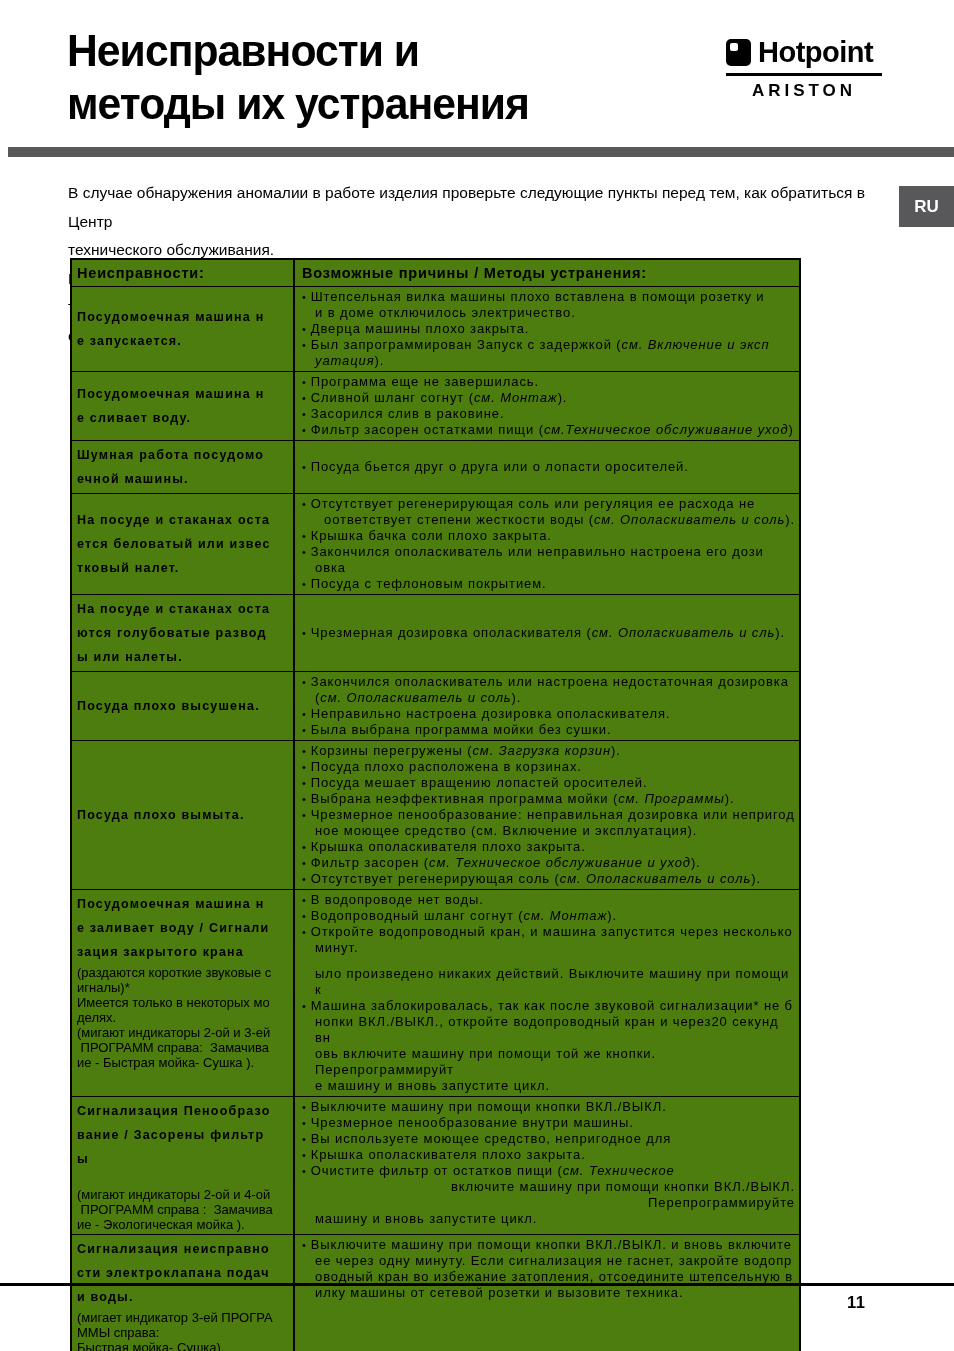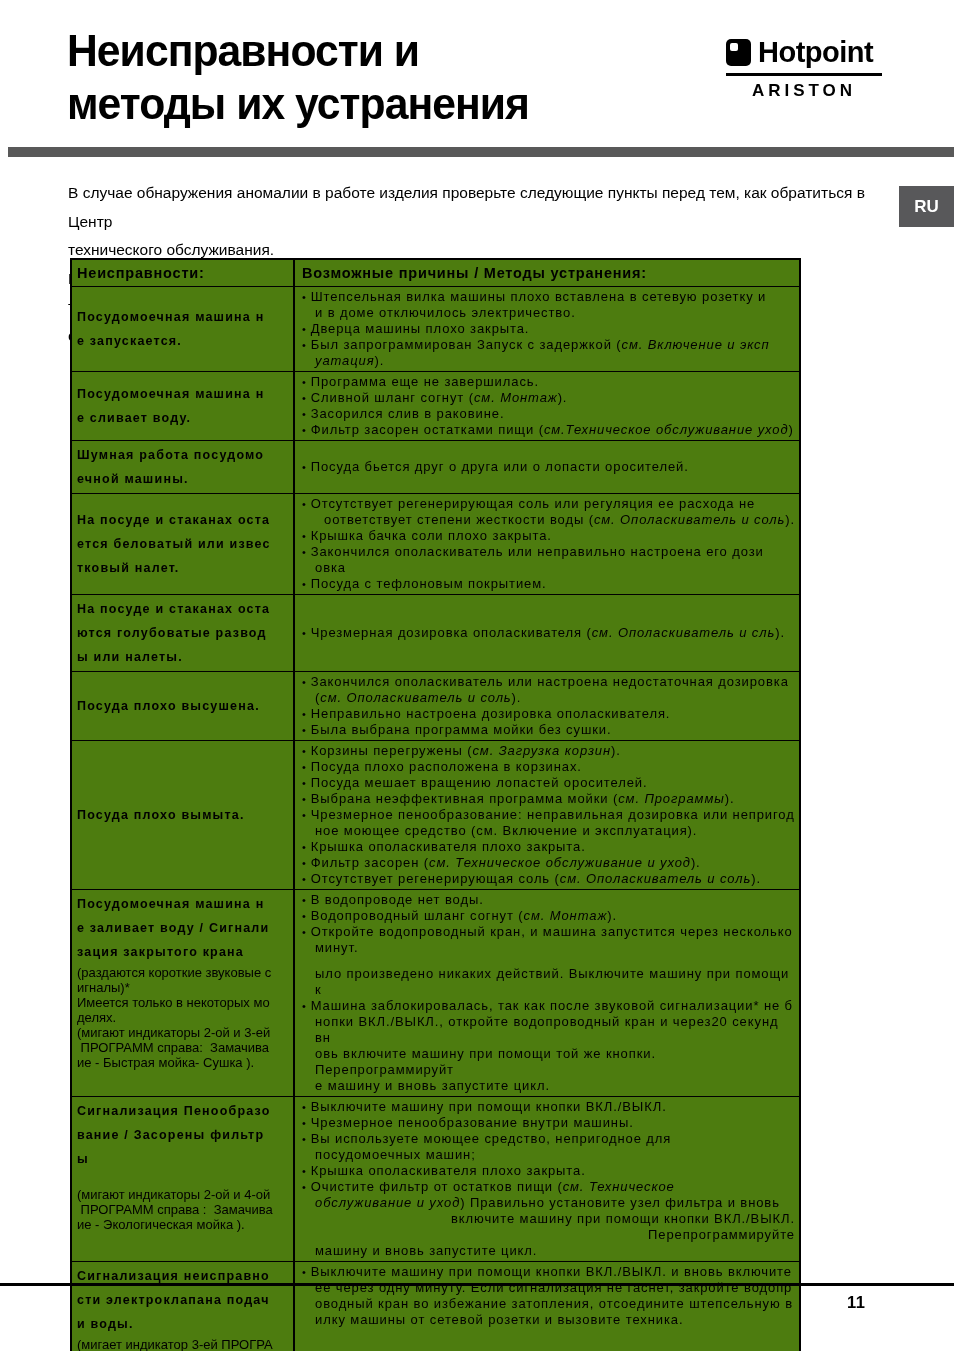--- a/index.html
+++ b/index.html
@@ -83,21 +83,21 @@
         <div class="hlabel">Возможные причины / Методы устранения:</div>
       </div>
     </div>
 
   <div class="trow" data-idx="0">
         <div class="fcell">
           <div class="fault">Посудомоечная машина н
 е запускается.</div>
         </div>
         <div class="rcell">
-          <div class="cline b"><span class="bullet">• </span><span>Штепсельная вилка машины плохо вставлена в сетевую розетку и</span></div>
+          <div class="cline b"><span class="bullet">• </span><span>Штепсельная вилка машины плохо вставлена в помощи розетку и</span></div>
           <div class="cline"><span>и в доме отключилось электричество.</span></div>
           <div class="cline b"><span class="bullet">• </span><span>Дверца машины плохо закрыта.</span></div>
           <div class="cline b"><span class="bullet">• </span><span>Был запрограммирован Запуск с задержкой (</span><span class="it">см. Включение и эксп</span></div>
           <div class="cline"><span class="it">уатация</span><span>).</span></div>
         </div>
       </div>
       <div class="trow" data-idx="1">
         <div class="fcell">
           <div class="fault">Посудомоечная машина н
 е сливает воду.</div>
@@ -202,24 +202,22 @@
 ы</div>
           <div class="note">
 (мигают индикаторы 2-ой и 4-ой
 &nbsp;ПРОГРАММ справа :&nbsp; Замачива
 ие - Экологическая мойка ).</div>
         </div>
         <div class="rcell">
           <div class="cline b"><span class="bullet">• </span><span>Выключите машину при помощи кнопки ВКЛ./ВЫКЛ.</span></div>
           <div class="cline b"><span class="bullet">• </span><span>Чрезмерное пенообразование внутри машины.</span></div>
           <div class="cline b"><span class="bullet">• </span><span>Вы используете моющее средство, непригодное для</span></div>
-          <div class="cline"><span>посудомоечных машин;</span></div>
           <div class="cline b"><span class="bullet">• </span><span>Крышка ополаскивателя плохо закрыта.</span></div>
           <div class="cline b"><span class="bullet">• </span><span>Очистите фильтр от остатков пищи (</span><span class="it">см. Техническое</span></div>
-          <div class="cline"><span class="it">обслуживание и уход</span><span>) Правильно установите узел фильтра и вновь</span></div>
           <div class="cline flush"><span>включите машину при помощи кнопки ВКЛ./ВЫКЛ. Перепрограммируйте</span></div>
           <div class="cline"><span>машину и вновь запустите цикл.</span></div>
         </div>
       </div>
       <div class="trow" data-idx="9">
         <div class="fcell top">
           <div class="fault">Сигнализация неисправно
 сти электроклапана подач
 и воды.</div>
           <div class="note">(мигает индикатор 3-ей ПРОГРА

